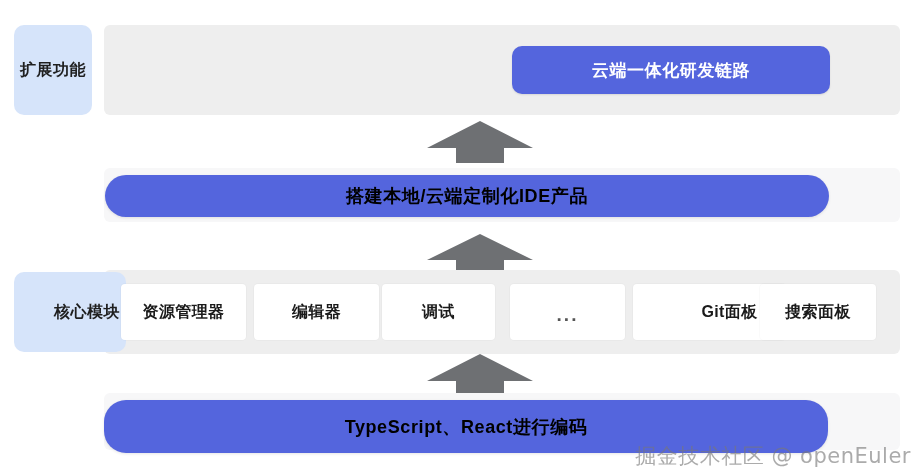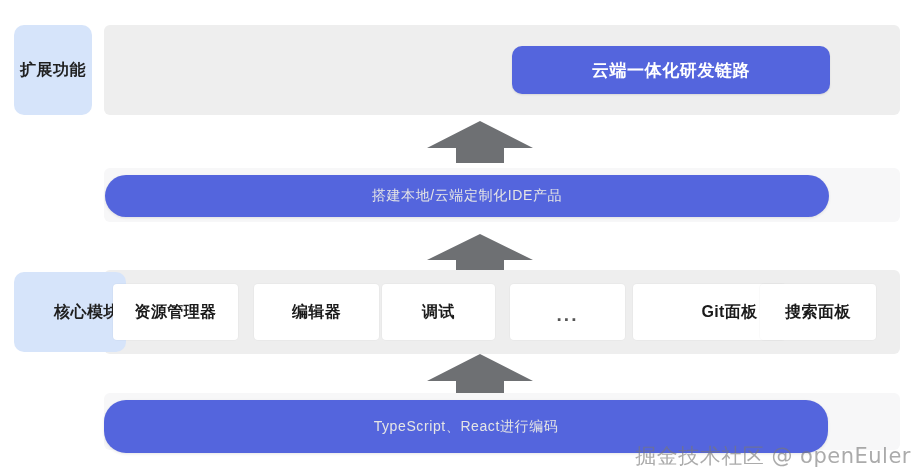--- a/index.html
+++ b/index.html
@@ -60,23 +60,23 @@
     box-shadow: 0 1px 2px rgba(0,0,0,0.10);
   }
 
   .blue-bar {
     position: absolute;
     background: #5465dd;
     border-radius: 22px;
     display: flex;
     align-items: center;
     justify-content: center;
-    color: #e5e5e5;
-    font-size: 14px;
-    font-weight: 400;
+    color: #000000;
+    font-size: 18px;
+    font-weight: 700;
     letter-spacing: 0.6px;
     box-shadow: 0 1px 3px rgba(0,0,0,0.10);
   }
 
   
   .module-card {
     position: absolute;
     background: #ffffff;
     border-radius: 4px;
     display: flex;
@@ -144,21 +144,21 @@
   <div class="arrow-up" style="left:425px; top:232px; width:110px; height:42px;">
     <svg width="110" height="42" viewBox="0 0 110 42">
       <polygon points="55,2 108,28 79,28 79,42 31,42 31,28 2,28" fill="#6e7073"></polygon>
     </svg>
   </div>
 
   <div class="band" style="left:104px; top:270px; width:796px; height:84px;"></div>
 
   <div class="label-chip" style="left:14px; top:272px; width:78px; height:80px;padding-left:34px;">核心模块</div>
 
-  <div class="module-card" style="left:113px; top:284px; width:125px; height:56px;text-align:right;">资源管理器</div>
+  <div class="module-card" style="left:121px; top:284px; width:125px; height:56px;text-align:right;">资源管理器</div>
 
   <div class="module-card" style="left:382px; top:284px; width:113px; height:56px;">调试</div>
 
   <div class="module-card" style="left:254px; top:284px; width:125px; height:56px;">编辑器</div>
 
   <div class="module-card ellipsis" style="left:510px; top:284px; width:115px; height:56px;">...</div>
 
   <div class="module-card" style="left:633px; top:284px; width:113px; height:56px;padding-left:40px;">Git面板</div>
 
   <div class="module-card" style="left:760px; top:284px; width:116px; height:56px;">搜索面板</div>

